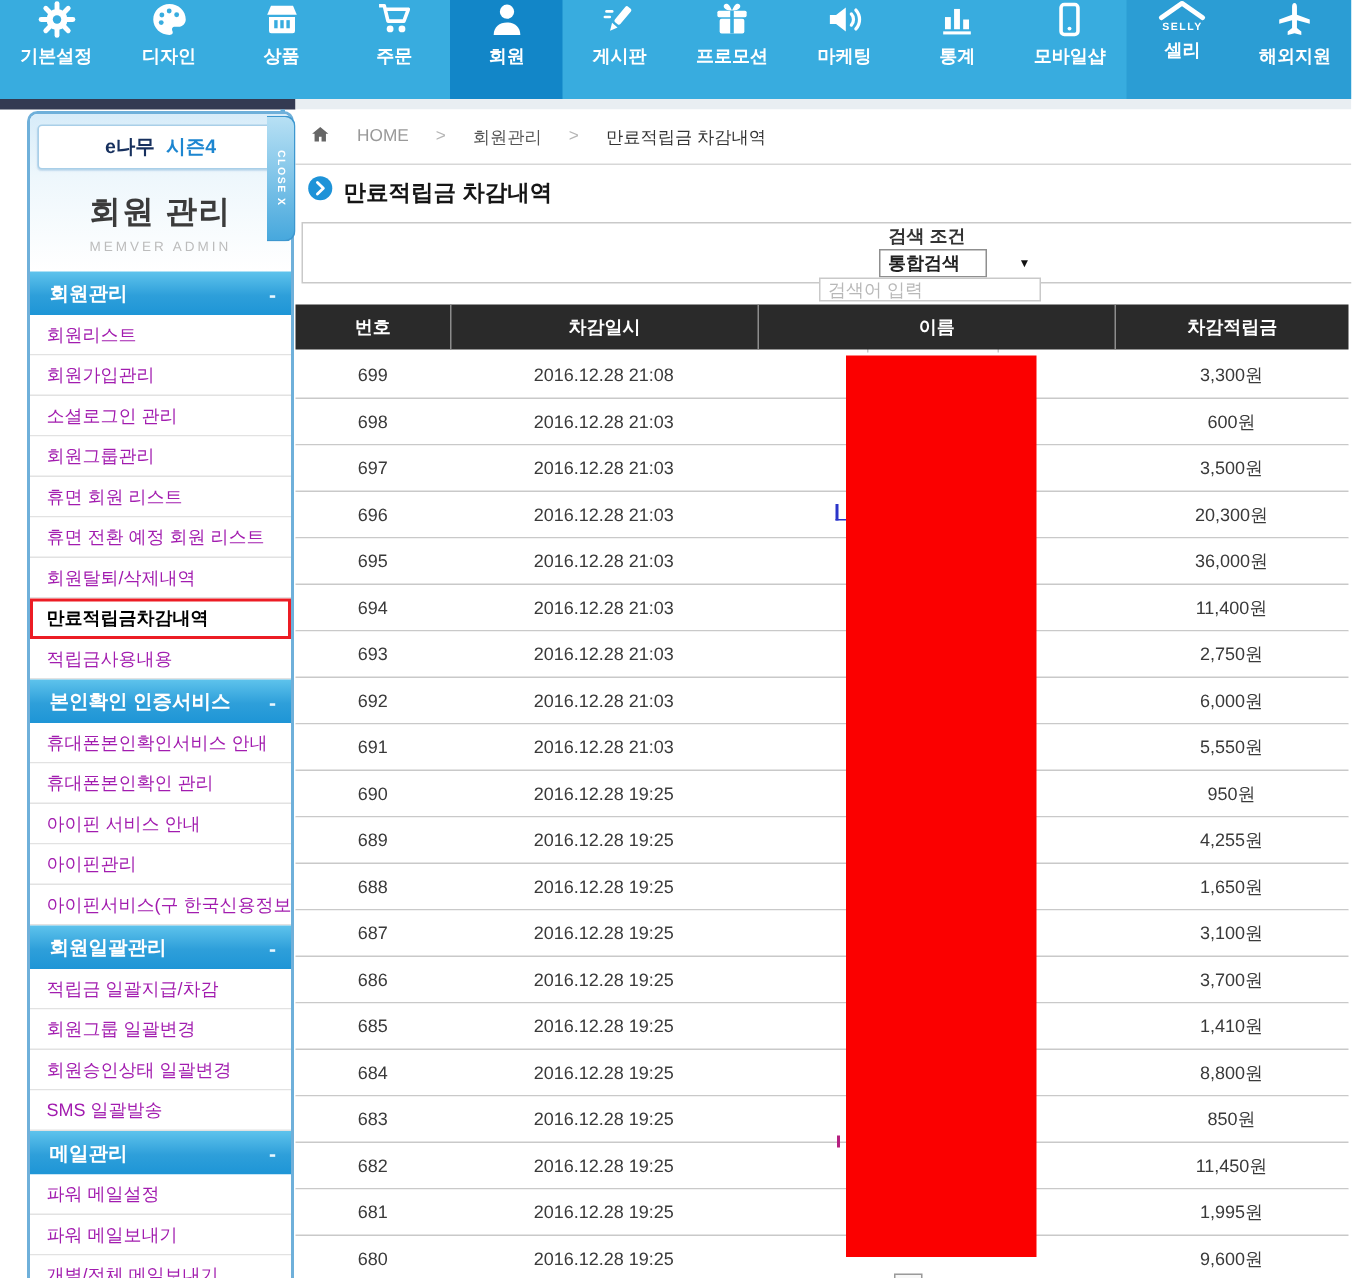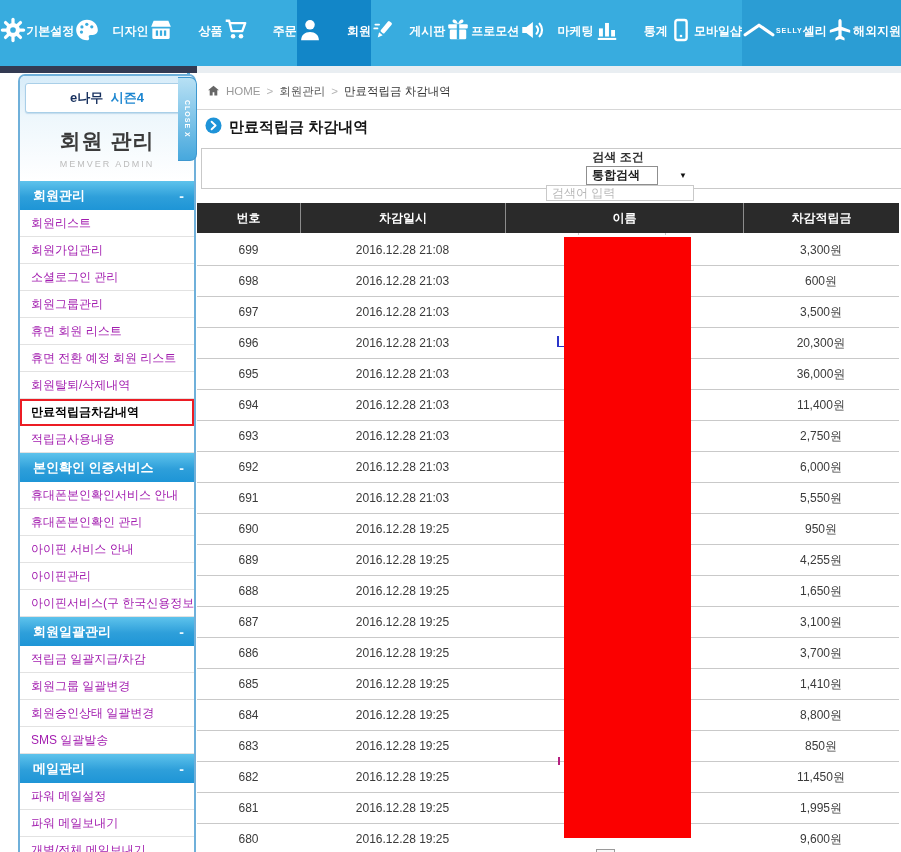--- a/index.html
+++ b/index.html
@@ -1,21 +1,21 @@
 <!DOCTYPE html>
 <html><head>
 <meta charset="utf-8">
 <style>
   html,body{margin:0;padding:0;background:#fff;}
   body{font-family:"Liberation Sans","DejaVu Sans",sans-serif;}
   .screen{position:relative;width:901px;height:852px;overflow:hidden;background:#fff;}
 
   
   .topnav{position:absolute;top:0;left:0;width:901px;height:66px;display:flex;background:#38acdf;}
-  .nav-item{flex:1;display:flex;flex-direction:row;align-items:center;justify-content:space-between;padding-bottom:7px;cursor:pointer;}
+  .nav-item{flex:1;display:flex;flex-direction:column;align-items:center;justify-content:flex-start;padding-bottom:7px;cursor:pointer;}
   .nav-item.active{background:#1286c8;}
   .nav-item.dark{background:#2b9dd4;}
   .nav-item .icon{display:flex;align-items:center;justify-content:center;}
   .nav-item .icon svg{display:block;}
   .nav-label{font-size:12px;font-weight:bold;color:#fff;margin-top:3px;white-space:nowrap;}
   .icon-text{font-size:7px;font-weight:bold;color:#fff;letter-spacing:1px;margin-top:1px;}
   .icon-text:empty{display:none;}
 
   
   .strip-left{position:absolute;top:66px;left:0;width:197px;height:7px;background:#333a52;}
@@ -32,21 +32,21 @@
   .brand-season{color:#1d86d0;margin-left:4px;}
   .panel-title{text-align:center;font-size:21px;font-weight:bold;color:#3b3b3b;margin-top:14px;letter-spacing:1px;}
   .panel-subtitle{text-align:center;font-size:9px;color:#bcbcbc;letter-spacing:2px;margin-top:4px;}
   .side-entry.header{height:29px;background:linear-gradient(180deg,#5ec3ec 0%,#2e9fda 55%,#1e95d6 100%);color:#fff;font-size:13px;font-weight:bold;display:flex;align-items:center;justify-content:space-between;padding:0 10px 0 13px;cursor:pointer;}
   .side-entry.header .toggle{display:block;color:#e8f7ff;font-size:14px;}
   .side-entry.item{height:27px;line-height:26px;font-size:12px;color:#a21caf;padding-left:11px;border-bottom:1px solid #e2e2e2;background:#fff;box-sizing:border-box;cursor:pointer;white-space:nowrap;overflow:hidden;}
   .side-entry.item.highlighted{border:2px solid #ec1c24;font-weight:bold;color:#000;line-height:22px;padding-left:9px;}
 
   
   .main{position:absolute;top:73px;left:197px;width:704px;height:779px;background:#fff;}
-  .breadcrumb{position:absolute;top:0;left:0;width:100%;height:37px;border-bottom:1px solid #d7d7d7;display:flex;align-items:center;padding-left:10px;box-sizing:border-box;font-size:11.5px;gap:6px;}
+  .breadcrumb{position:absolute;top:0;left:0;width:100%;height:37px;border-bottom:1px solid #d7d7d7;display:flex;align-items:center;padding-left:10px;box-sizing:border-box;font-size:11.5px;gap:18px;}
   .crumb-home{color:#999;}
   .crumb-sep{color:#b5b5b5;}
   .crumb-mid{color:#555;cursor:pointer;}
   .crumb-cur{color:#333;}
   .page-title-row{position:absolute;top:44px;left:8px;display:flex;align-items:center;gap:7px;}
   .page-title{font-size:15px;font-weight:bold;color:#151515;}
 
   .search-panel{position:absolute;top:75px;left:4px;width:820px;height:41px;border:1px solid #c9c9c9;box-sizing:border-box;display:flex;align-items:center;padding-left:14px;font-size:12px;color:#333;background:#fff;flex-direction:column;}
   .search-label{font-weight:bold;white-space:nowrap;}
   .select-box{margin-left:8px;width:72px;height:21px;border:1px solid #8f8f8f;display:flex;align-items:center;justify-content:space-between;padding:0 4px 0 5px;font-size:12px;font-weight:bold;color:#222;background:#fff;box-sizing:border-box;cursor:pointer;white-space:nowrap;gap:39px;}

